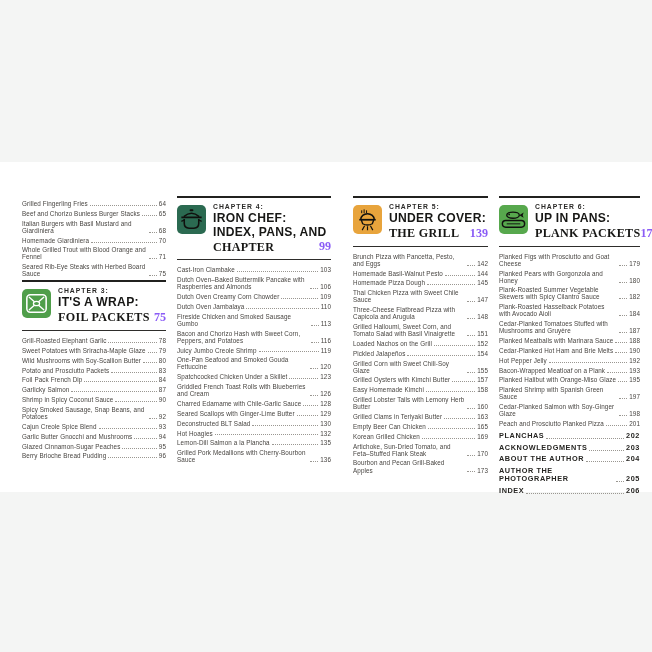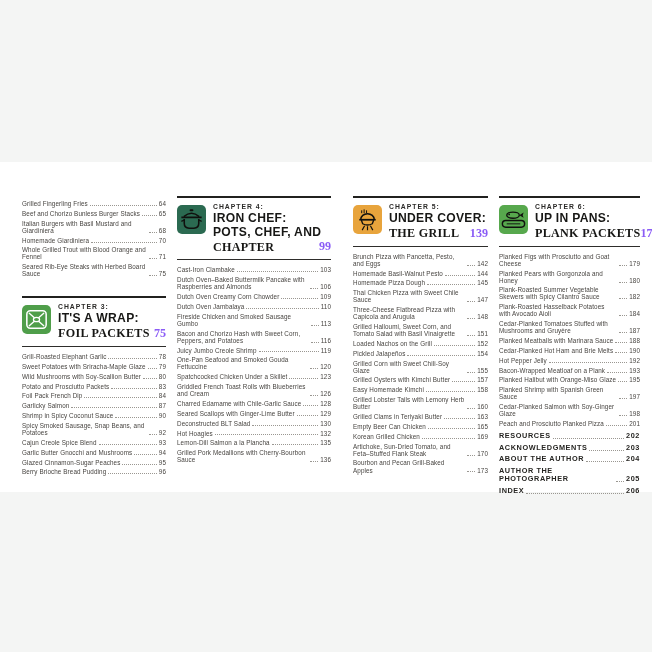--- a/index.html
+++ b/index.html
@@ -23,21 +23,21 @@
     display:flex;align-items:flex-end;
     margin-bottom:2.8px;
     font-size:6.3px;line-height:1.12;
     color:#474440;letter-spacing:0.1px;
   }
   .iname{flex:0 1 auto;}
   .dots{flex:1 0 8px;border-bottom:1.2px dotted #9a9791;margin:0 2px 1.1px 2px;height:0;}
   .inum{flex:none;}
 
   .chapter{border-top:2.5px solid #21211f;padding-top:5px;}
-  .pre + .chapter{margin-top:19px;}
+  .pre + .chapter{margin-top:3px;}
   .chap-head{display:flex;gap:7px;align-items:flex-start;padding-bottom:5px;}
   .chap-icon{
     width:29px;height:29px;border-radius:5px;flex:none;margin-top:2px;
     display:flex;align-items:center;justify-content:center;
   }
   .chap-icon svg{display:block;}
   .chap-text{flex:1;min-width:0;}
   .chap-label{font-size:6.8px;font-weight:bold;letter-spacing:1px;color:#2b2a28;margin-bottom:2px;}
   .chap-title-line{font-size:12.1px;font-weight:bold;letter-spacing:0.3px;line-height:1.13;color:#171715;white-space:nowrap;}
   .chap-title-row{display:flex;justify-content:space-between;align-items:flex-end;font-family:Liberation Serif, serif;}
@@ -180,21 +180,21 @@
       <path d="M7 12 q8 -7 16 0" fill="none" stroke="#10100e" stroke-width="1.5"></path>
       <line x1="4.5" y1="12.8" x2="25.5" y2="12.8" stroke="#10100e" stroke-width="1.8"></line>
       <path d="M7.5 14.5 v4.5 q0 5 5 5 h5 q5 0 5 -5 v-4.5" fill="none" stroke="#10100e" stroke-width="1.6"></path>
       <line x1="4.5" y1="17" x2="7.5" y2="15.5" stroke="#10100e" stroke-width="1.3"></line>
       <line x1="25.5" y1="17" x2="22.5" y2="15.5" stroke="#10100e" stroke-width="1.3"></line>
     </svg>
         </div>
         <div class="chap-text">
           <div class="chap-label">CHAPTER 4:</div>
           <div class="chap-title-line">IRON CHEF:</div>
-          <div class="chap-title-line">POTS, CHEF, AND</div>
+          <div class="chap-title-line">INDEX, PANS, AND</div>
           <div class="chap-title-row">
             <span class="chap-title-line">CHAPTER</span>
             <span class="chap-page">99</span>
           </div>
         </div>
       </div>
     </div>
     <div class="chap-rule"></div>
     <div class="toc-list">
       <div class="item">
@@ -475,21 +475,21 @@
         <span class="inum">198</span>
       </div>
       <div class="item">
         <span class="iname">Peach and Prosciutto Planked Pizza</span>
         <span class="dots"></span>
         <span class="inum">201</span>
       </div>
     </div>
     <div class="end-list">
       <div class="item end-item">
-        <span class="iname">RESOURCES</span>
+        <span class="iname">PLANCHAS</span>
         <span class="dots"></span>
         <span class="inum">202</span>
       </div>
       <div class="item end-item">
         <span class="iname">ACKNOWLEDGMENTS</span>
         <span class="dots"></span>
         <span class="inum">203</span>
       </div>
       <div class="item end-item">
         <span class="iname">ABOUT THE AUTHOR</span>

